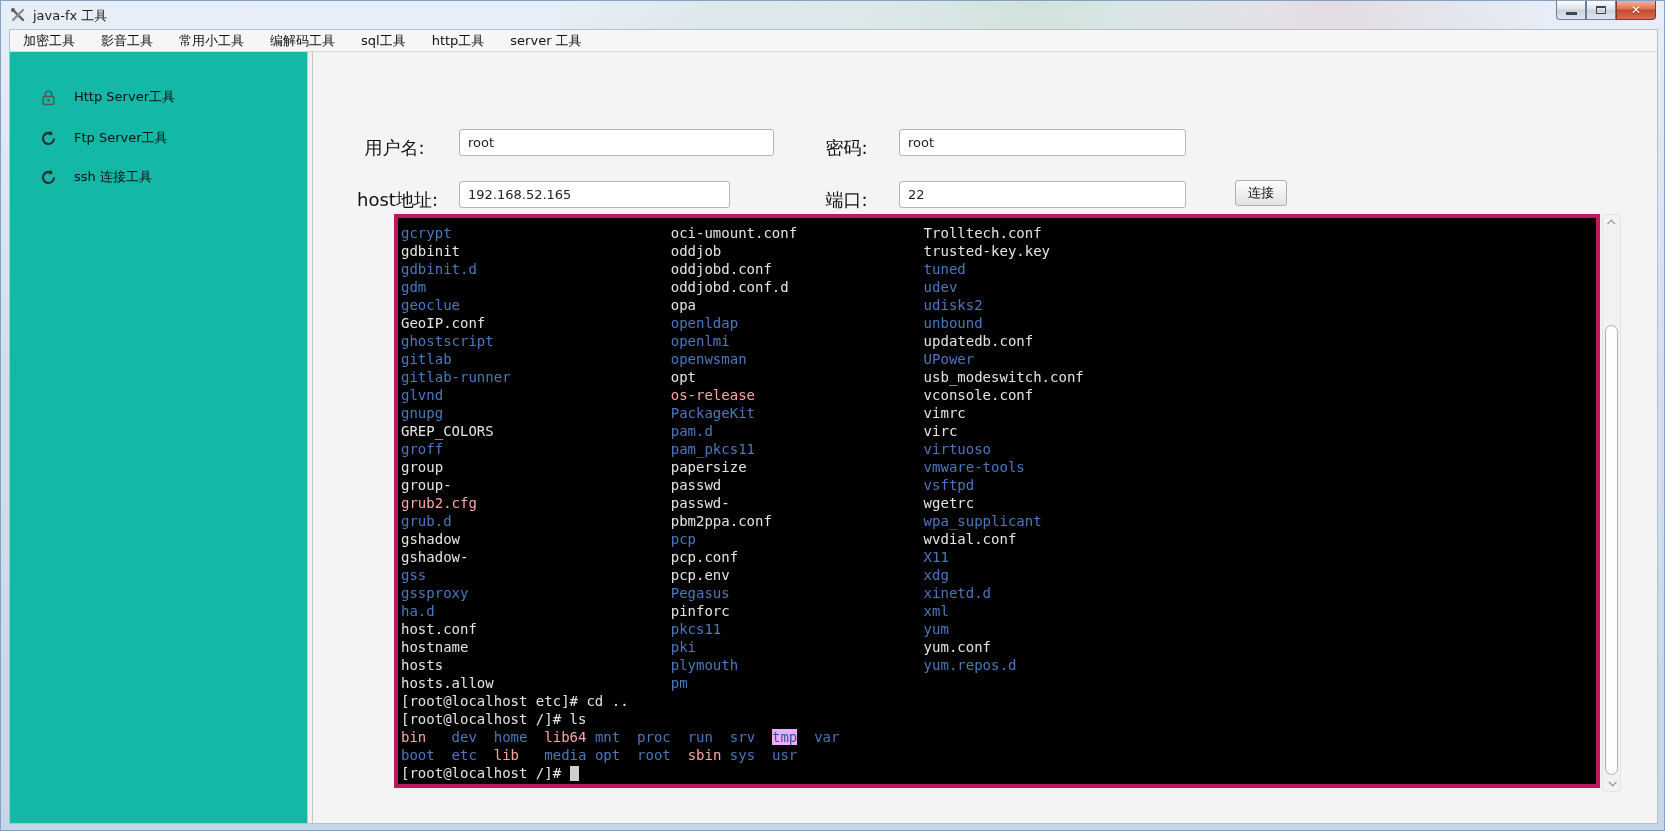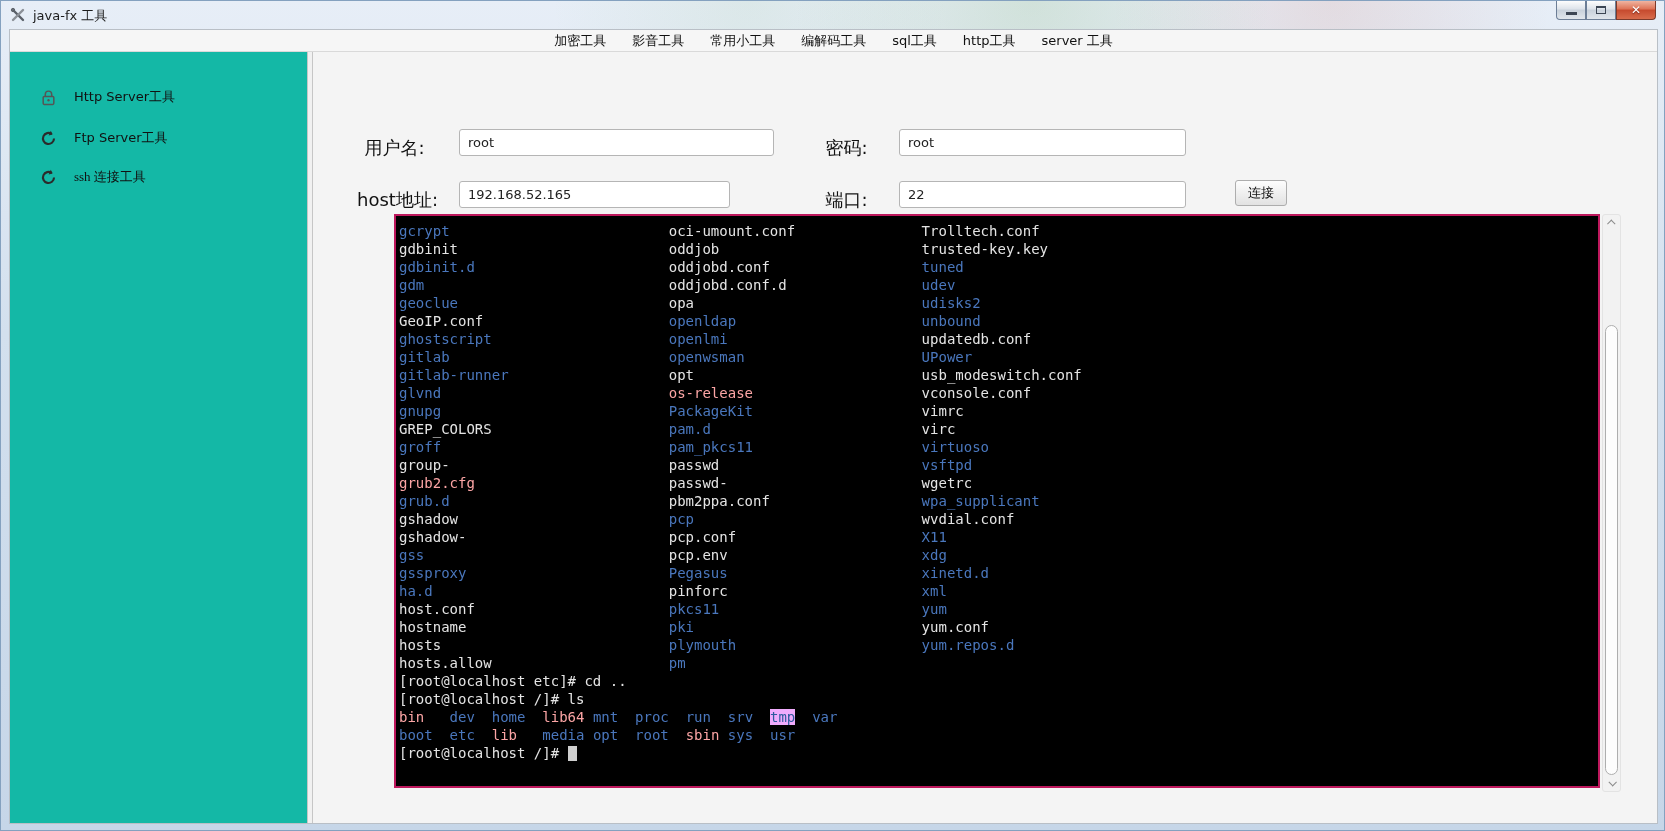--- a/index.html
+++ b/index.html
@@ -27,21 +27,21 @@
     background:linear-gradient(#f0b4a0,#dd7255 45%,#c64a2e 50%,#d86c4c); }
   .glyph-min { width:11px; height:3px; background:#3c4654; margin-top:7px; }
   .glyph-max { width:10px; height:8px; border:1px solid #3c4654; border-top:2px solid #3c4654; background:transparent; }
   .glyph-close { color:#fff; font-size:12px; font-weight:bold; text-shadow:0 1px 1px rgba(60,0,0,.6); line-height:1; }
 
   
   .client { position:absolute; left:8px; top:28px; width:1649px; height:795px;
     background:#f4f4f4; border:1px solid #b9bfc6; }
 
   .menubar { position:absolute; left:0; top:0; right:0; height:22px;
-    background:#f6f6f6; border-bottom:1px solid #d9d9d9; display:flex; align-items:center;justify-content:center; }
+    background:#f6f6f6; border-bottom:1px solid #d9d9d9; display:flex; align-items:center; }
   .menu-item { padding:0 13px; font-size:13px; color:#111; line-height:22px; cursor:default; }
 
   .sidebar { position:absolute; left:0; top:22px; width:297px; bottom:0;
     background:#14b8a6; }
   .split-divider { position:absolute; left:297px; top:22px; width:6px; bottom:0;
     background:#f1f1f1; border-left:1px solid #c6c6c6; border-right:1px solid #c6c6c6; }
   .side-item { position:absolute; left:0; width:100%; height:40px; display:flex; align-items:center; cursor:default; }
   .side-item .icon { position:absolute; left:30px; width:17px; height:17px; }
   .side-item .lbl { position:absolute; left:64px; font-size:13px; color:#111; }
 
@@ -50,21 +50,21 @@
   
   .fld-label { position:absolute; font-size:18px; color:#111; text-align:center; }
   .txt-input { position:absolute; height:27px; background:#fff; border:1px solid #b5b5b5;
     border-radius:3px; font-size:13px; color:#222; padding:0 8px;
     font-family:"DejaVu Sans","Liberation Sans",sans-serif; outline:none; }
   .btn { position:absolute; height:26px; padding:0 12px; font-size:13px; color:#111;
     background:linear-gradient(#fdfdfd,#e2e2e2); border:1px solid #adadad; border-radius:3px; cursor:default; }
 
   
   .terminal { position:absolute; left:384px; top:184px; width:1206px; height:574px;
-    background:#000; border:2px solid #be185d; overflow:hidden; padding:6px 0 0 3px; }
+    background:#000; border:4px solid #be185d; overflow:hidden; padding:6px 0 0 3px; }
   .term-line { white-space:pre; font-family:"DejaVu Sans Mono","Liberation Mono",monospace;
     font-size:14px; line-height:18px; }
   .t-text { color:#e4e4e4; }
   .t-dir { color:#4a77bd; }
   .t-symlink { color:#fca5a5; }
   .t-tmp { background:#f0abfc; color:#2d5a9e; }
   .cursor { display:inline-block; width:9px; height:15px; background:#cfcfcf; vertical-align:text-bottom; }
 
   
   .vscroll { position:absolute; left:1592px; top:184px; width:19px; height:578px;
@@ -124,21 +124,21 @@
             </svg></span>
           <span class="lbl">Http Server工具</span>
         </div>
         <div class="side-item" style="top: 66px;">
           <span class="icon"><svg viewBox="0 0 16 16" width="17" height="17">
               <path d="M13.2 8a5.2 5.2 0 1 1-2.1-4.2" fill="none" stroke="#2b2b2b" stroke-width="2"></path>
               <path d="M10.2 0.8l1.6 3.4-3.7 0.9z" fill="#2b2b2b"></path>
             </svg></span>
           <span class="lbl">Ftp Server工具</span>
         </div>
-        <div class="side-item" style="top: 105px; font-family: Liberation Serif, serif;">
+        <div class="side-item" style="top: 105px;">
           <span class="icon"><svg viewBox="0 0 16 16" width="17" height="17">
               <path d="M13.2 8a5.2 5.2 0 1 1-2.1-4.2" fill="none" stroke="#2b2b2b" stroke-width="2"></path>
               <path d="M10.2 0.8l1.6 3.4-3.7 0.9z" fill="#2b2b2b"></path>
             </svg></span>
           <span class="lbl">ssh 连接工具</span>
         </div>
       </div>
     <div class="split-divider"></div>
 
     <div class="main"></div>
@@ -161,20 +161,21 @@
         <div class="term-line"><span class="t-dir">gdm                             </span><span class="t-text">oddjobd.conf.d                </span><span class="t-dir">udev</span></div>
         <div class="term-line"><span class="t-dir">geoclue                         </span><span class="t-text">opa                           </span><span class="t-dir">udisks2</span></div>
         <div class="term-line"><span class="t-text">GeoIP.conf                      </span><span class="t-dir">openldap                      </span><span class="t-dir">unbound</span></div>
         <div class="term-line"><span class="t-dir">ghostscript                     </span><span class="t-dir">openlmi                       </span><span class="t-text">updatedb.conf</span></div>
         <div class="term-line"><span class="t-dir">gitlab                          </span><span class="t-dir">openwsman                     </span><span class="t-dir">UPower</span></div>
         <div class="term-line"><span class="t-dir">gitlab-runner                   </span><span class="t-text">opt                           </span><span class="t-text">usb_modeswitch.conf</span></div>
         <div class="term-line"><span class="t-dir">glvnd                           </span><span class="t-symlink">os-release                    </span><span class="t-text">vconsole.conf</span></div>
         <div class="term-line"><span class="t-dir">gnupg                           </span><span class="t-dir">PackageKit                    </span><span class="t-text">vimrc</span></div>
         <div class="term-line"><span class="t-text">GREP_COLORS                     </span><span class="t-dir">pam.d                         </span><span class="t-text">virc</span></div>
         <div class="term-line"><span class="t-dir">groff                           </span><span class="t-dir">pam_pkcs11                    </span><span class="t-dir">virtuoso</span></div>
+        <div class="term-line"><span class="t-text">group                           </span><span class="t-text">papersize                     </span><span class="t-dir">vmware-tools</span></div>
         <div class="term-line"><span class="t-text">group-                          </span><span class="t-text">passwd                        </span><span class="t-dir">vsftpd</span></div>
         <div class="term-line"><span class="t-symlink">grub2.cfg                       </span><span class="t-text">passwd-                       </span><span class="t-text">wgetrc</span></div>
         <div class="term-line"><span class="t-dir">grub.d                          </span><span class="t-text">pbm2ppa.conf                  </span><span class="t-dir">wpa_supplicant</span></div>
         <div class="term-line"><span class="t-text">gshadow                         </span><span class="t-dir">pcp                           </span><span class="t-text">wvdial.conf</span></div>
         <div class="term-line"><span class="t-text">gshadow-                        </span><span class="t-text">pcp.conf                      </span><span class="t-dir">X11</span></div>
         <div class="term-line"><span class="t-dir">gss                             </span><span class="t-text">pcp.env                       </span><span class="t-dir">xdg</span></div>
         <div class="term-line"><span class="t-dir">gssproxy                        </span><span class="t-dir">Pegasus                       </span><span class="t-dir">xinetd.d</span></div>
         <div class="term-line"><span class="t-dir">ha.d                            </span><span class="t-text">pinforc                       </span><span class="t-dir">xml</span></div>
         <div class="term-line"><span class="t-text">host.conf                       </span><span class="t-dir">pkcs11                        </span><span class="t-dir">yum</span></div>
         <div class="term-line"><span class="t-text">hostname                        </span><span class="t-dir">pki                           </span><span class="t-text">yum.conf</span></div>

